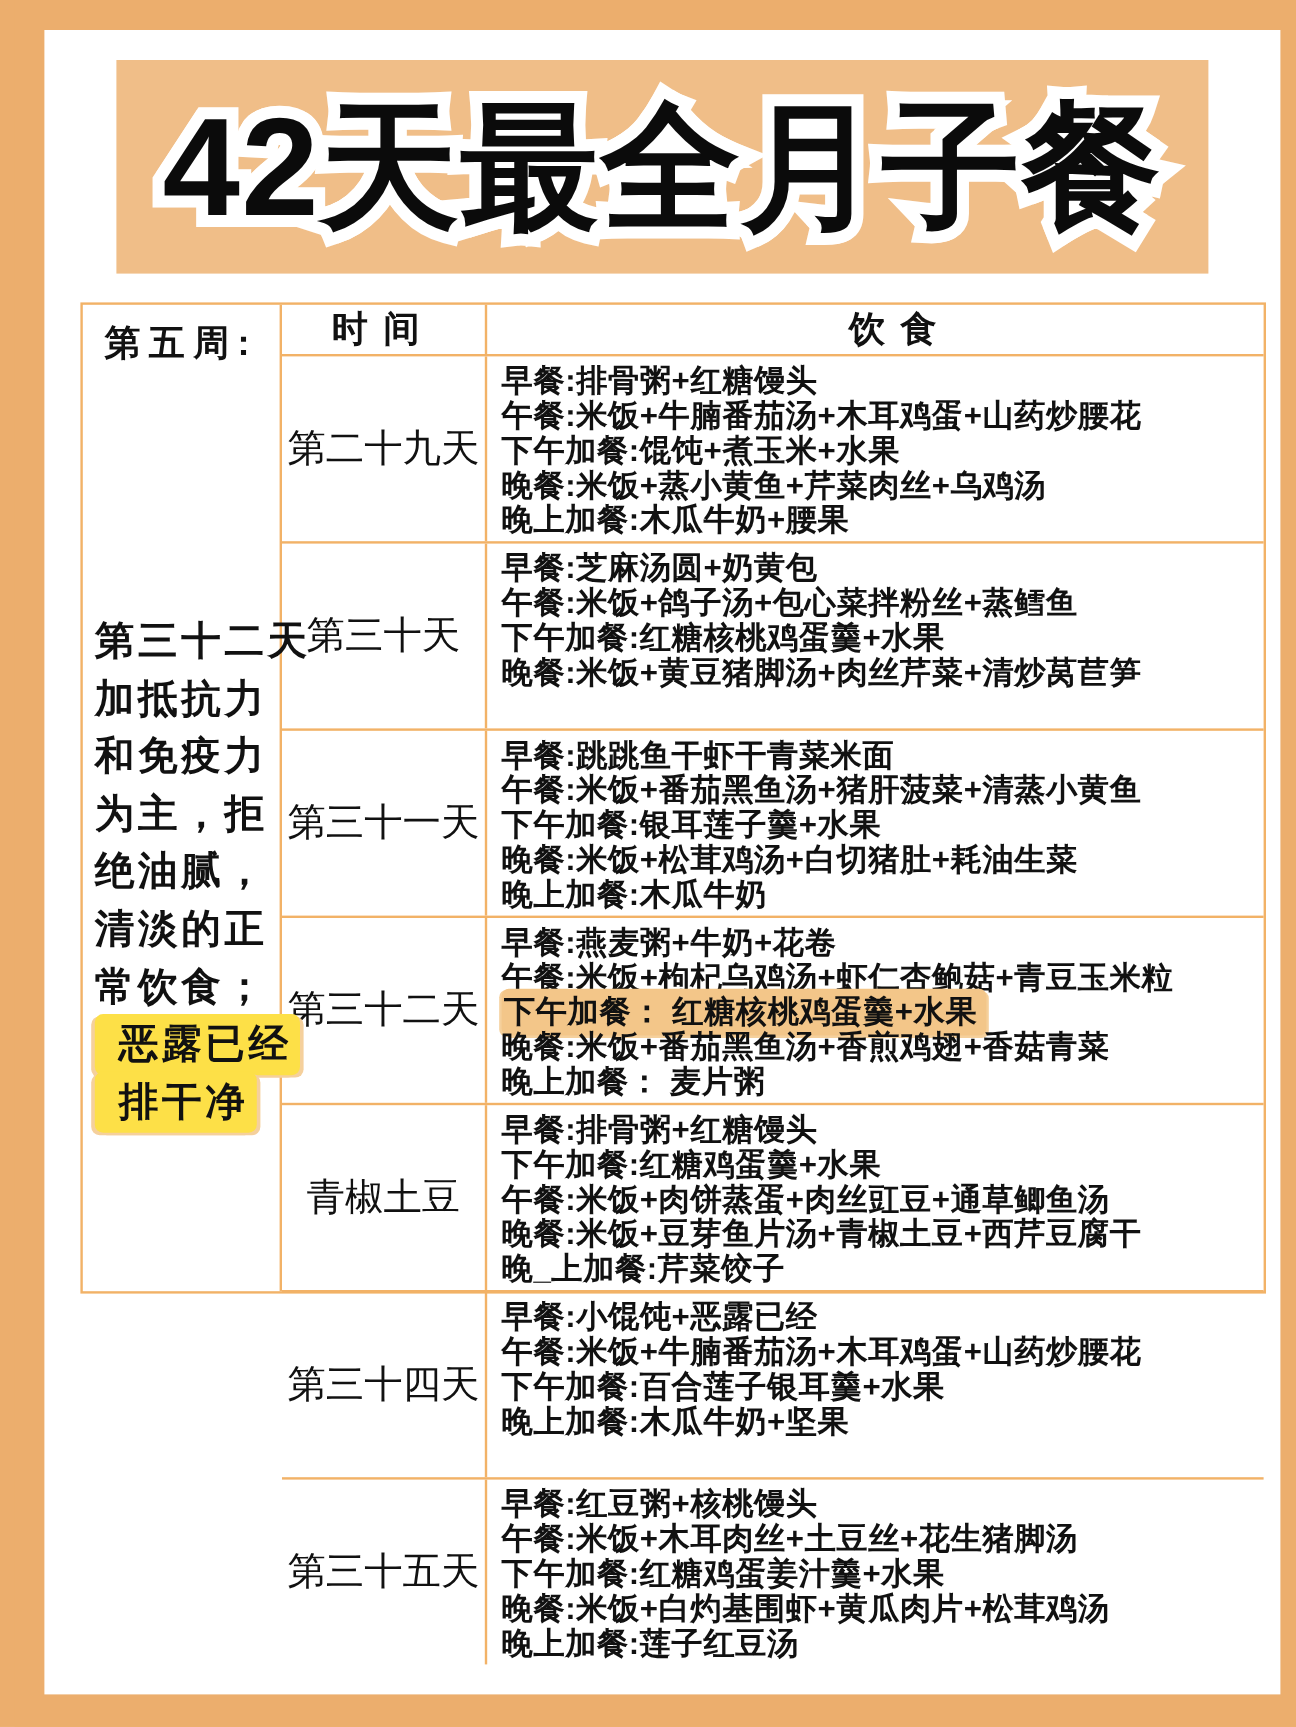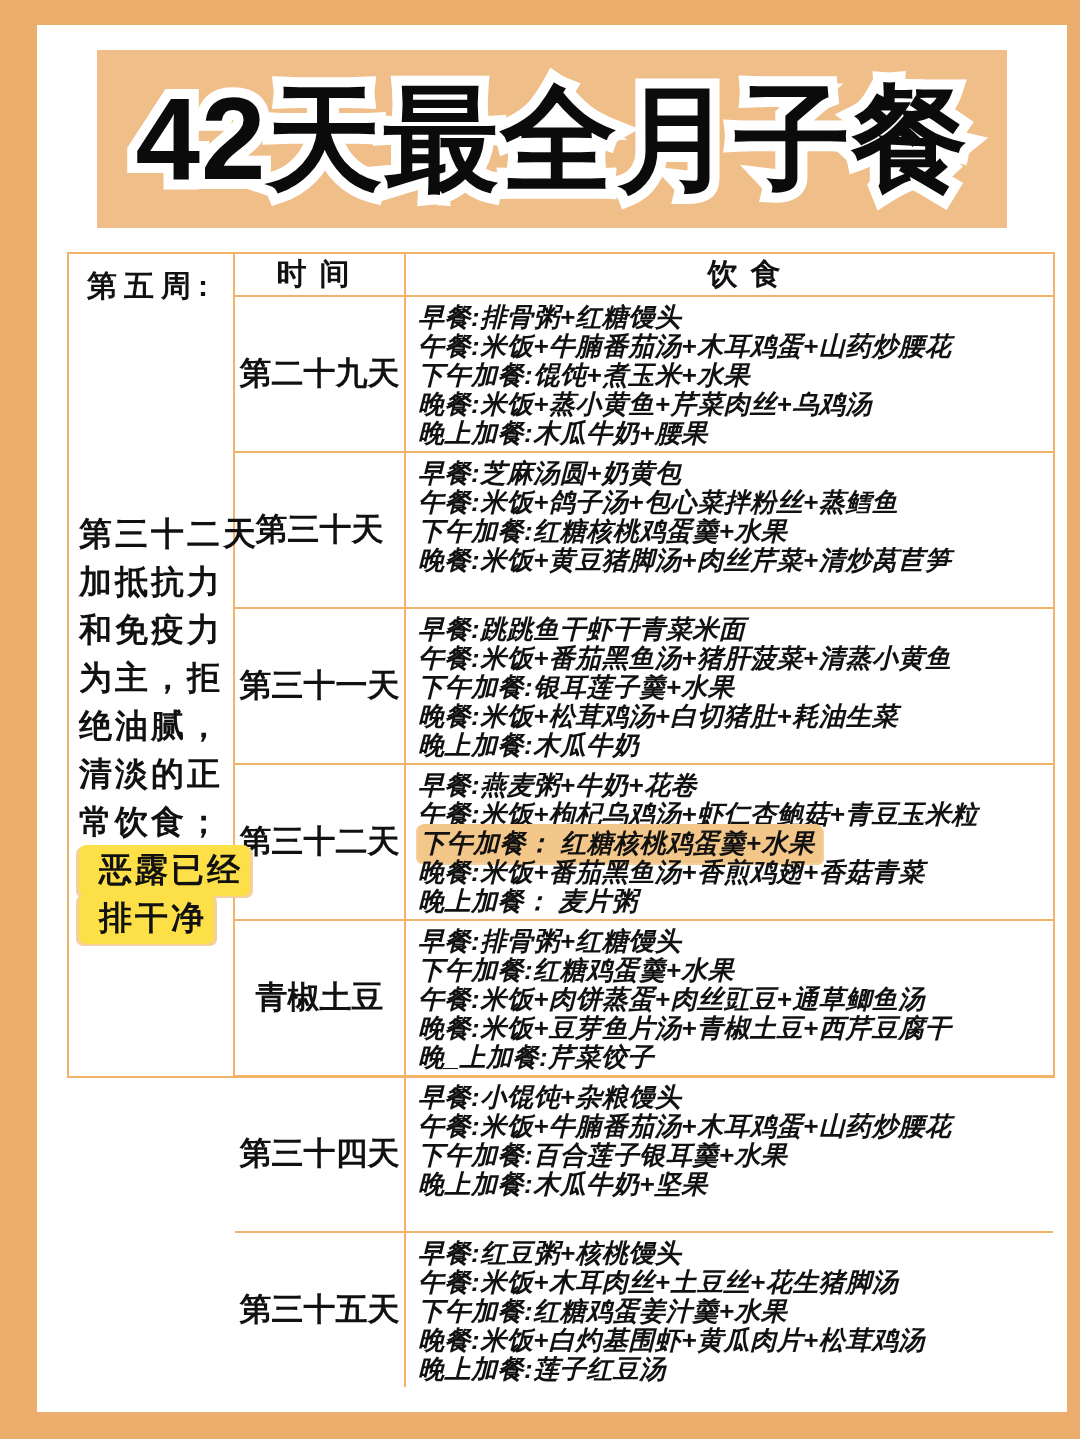--- a/index.html
+++ b/index.html
@@ -126,27 +126,26 @@
     display: flex;
   }
   .time-cell {
     width: 171px;
     flex: none;
     border-right: 2px solid #F2B267;
     display: flex;
     align-items: center;
     justify-content: center;
     font-size: 32px;
-    font-weight: 700;
+    font-weight: 400;
     white-space: nowrap;
   }
   .diet-cell {
     flex: 1;
     padding: 6px 19px 0 12px;
-    font-style: italic;
   }
   .meal-line {
     height: 29px;
     display: flex;
     align-items: center;
   }
   .meal-text {
     font-size: 26px;
     font-weight: 700;
     white-space: nowrap;
@@ -338,21 +337,21 @@
   <div class="meal-line">
     <span class="meal-text">晚_上加餐:芹菜饺子</span>
   </div>
 </div>
   </div>
 
   <div class="day-row">
     <div class="time-cell">第三十四天</div>
     <div class="diet-cell">
   <div class="meal-line">
-    <span class="meal-text">早餐:小馄饨+杂粮馒头</span>
+    <span class="meal-text">早餐:小馄饨+恶露已经</span>
   </div>
 
   <div class="meal-line">
     <span class="meal-text">午餐:米饭+牛腩番茄汤+木耳鸡蛋+山药炒腰花</span>
   </div>
 
   <div class="meal-line">
     <span class="meal-text">下午加餐:百合莲子银耳羹+水果</span>
   </div>
 

